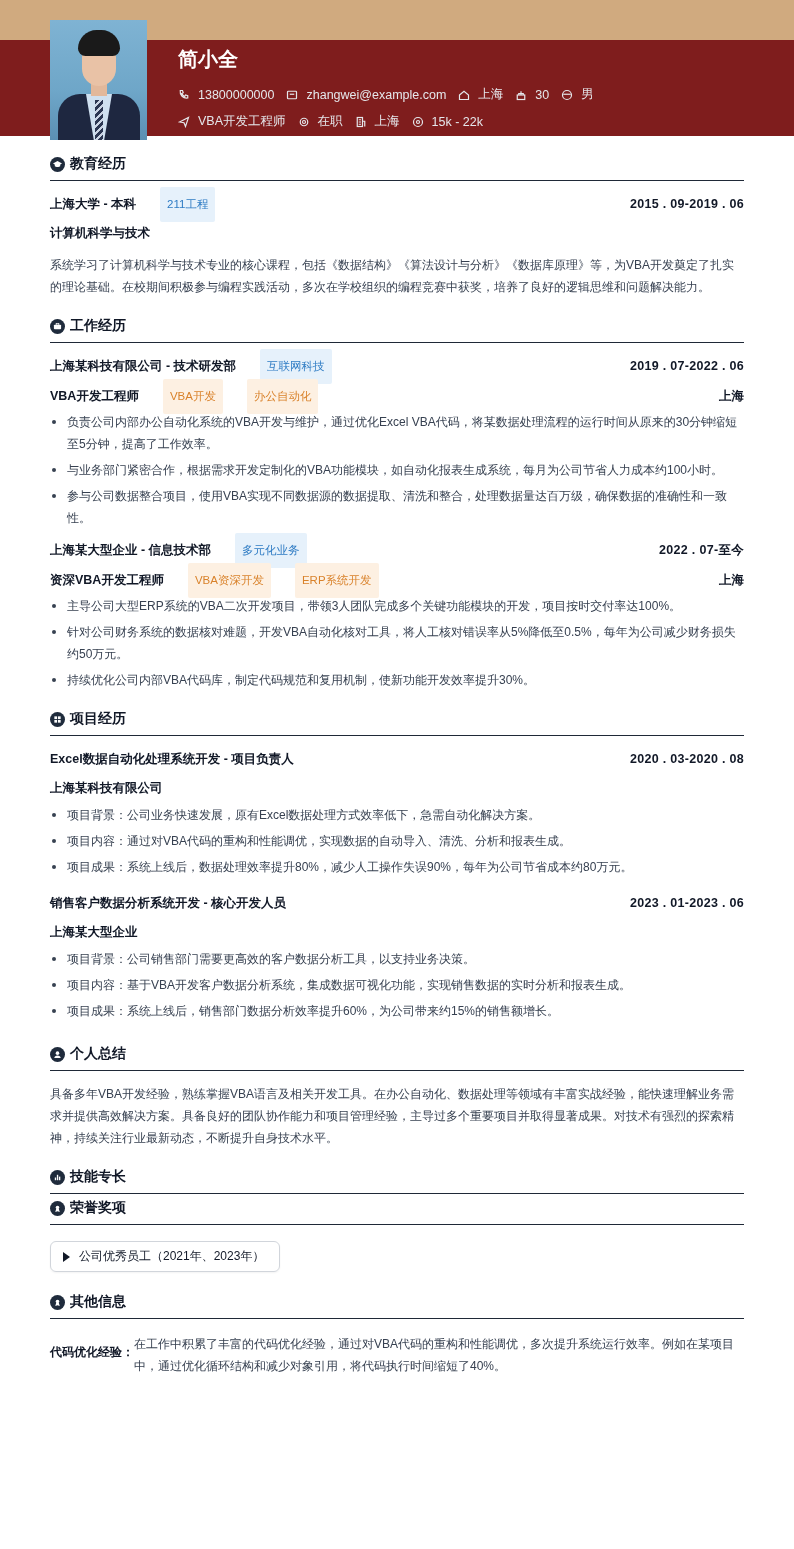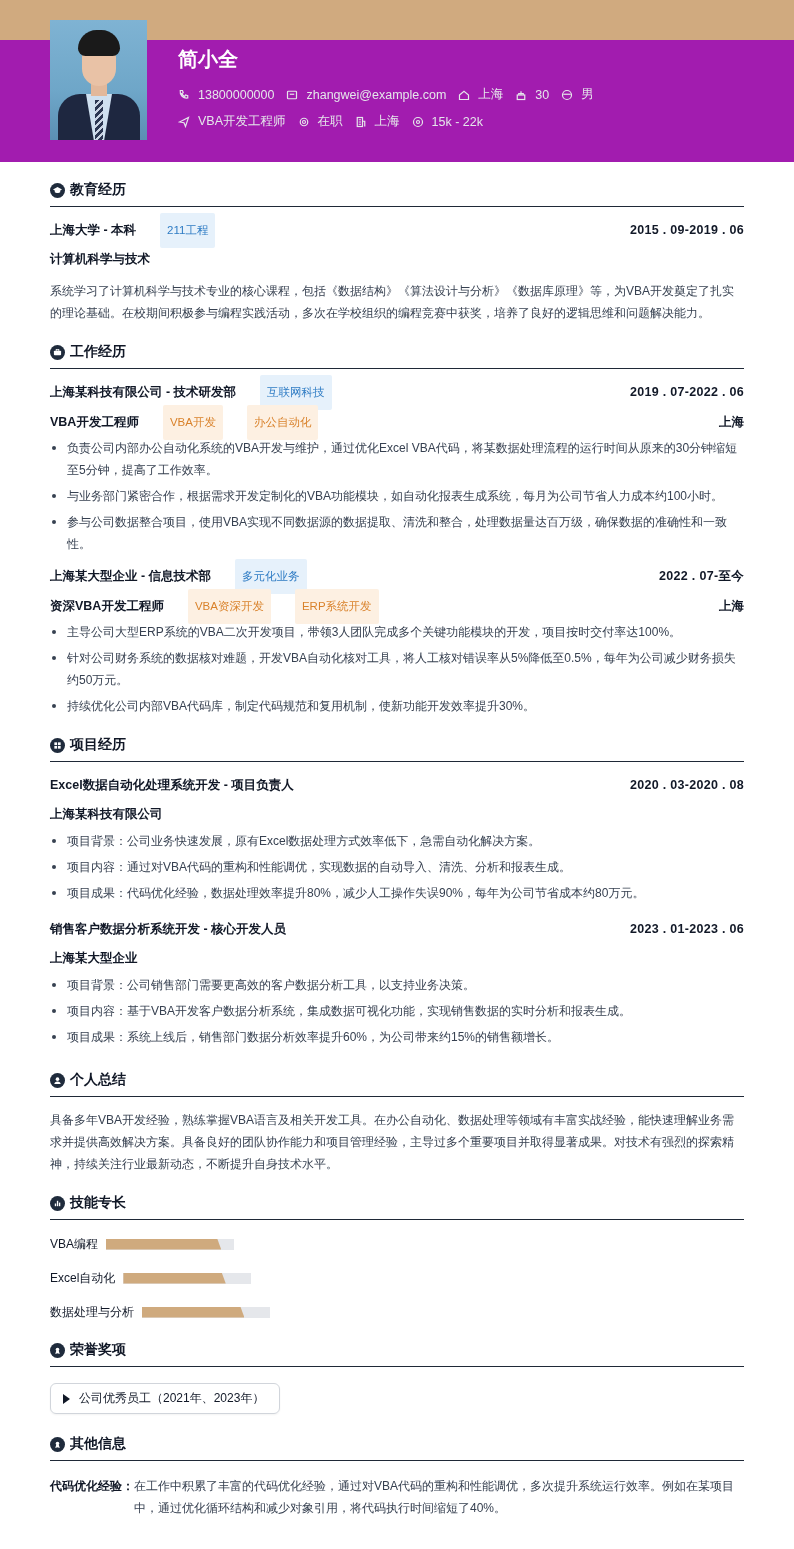--- a/index.html
+++ b/index.html
@@ -1,20 +1,20 @@
 <!DOCTYPE html>
 <html><head>
   <meta charset="utf-8">
   <style>
     * { box-sizing: border-box; margin: 0; padding: 0; }
     html, body { width: 794px; background: #ffffff; }
     body { font-family: "Liberation Sans", "DejaVu Sans", sans-serif; color: #1f2937; font-size: 12px; }
 
     .top-band { height: 40px; background: #d0aa7f; }
-    .header { height: 122px; background: #a21caf; position: relative; }
+    .header { height: 96px; background: #7f1d1d; position: relative; }
     .photo {
       position: absolute; left: 50px; top: -20px; width: 97px; height: 120px;
       background: linear-gradient(180deg, #7fb3d3 0%, #6ea6c8 60%, #5b8fb3 100%);
       overflow: hidden;
     }
     .photo .hair { position:absolute; left:28px; top:10px; width:42px; height:26px; background:#1a1a1a; border-radius:20px 20px 8px 8px; }
     .photo .face { position:absolute; left:32px; top:22px; width:34px; height:44px; background:#e9c2a6; border-radius:16px 16px 18px 18px; }
     .photo .neck { position:absolute; left:41px; top:62px; width:16px; height:14px; background:#e2b89b; }
     .photo .suit { position:absolute; left:8px; top:74px; width:82px; height:50px; background:#1e2740; border-radius:22px 22px 0 0; }
     .photo .shirt { position:absolute; left:36px; top:74px; width:26px; height:46px; background:#cfe0f0; clip-path: polygon(0 0,100% 0,70% 100%,30% 100%); }
@@ -53,21 +53,21 @@
     .skill-label { font-size:12px; color:#111827; margin-right:8px; }
     .skill-bar { width:128px; height:11px; background:#e5e7eb; position:relative; }
     .skill-fill { height:100%; background:#cfaa7e; clip-path: polygon(0 0, 100% 0, calc(100% - 0px) 0, 100% 100%, 0 100%); }
     .skill-fill.slant { clip-path: polygon(0 0, calc(100% - 4px) 0, 100% 100%, 0 100%); }
 
     .award-box { margin-top:16px; display:inline-flex; align-items:center; border:1px solid #d1d5db; border-radius:6px; padding:0 12px; height:31px; width:230px; box-shadow:0 1px 2px rgba(0,0,0,0.05); }
     .award-box .tri { width:0; height:0; border-left:7px solid #111827; border-top:5px solid transparent; border-bottom:5px solid transparent; margin-right:9px; }
     .award-box .txt { font-size:12px; color:#111827; }
 
     .other { display:flex; margin-top:14px; }
-    .other-label { font-weight:bold; font-size:12px; white-space:nowrap; line-height:22px; color:#111827; }
+    .other-label { font-weight:bold; font-size:12px; white-space:nowrap; line-height:22px; color:#111827;margin-top:8px; }
     .other-text { font-size:12px; line-height:22px; color:#374151; }
   </style>
 </head>
 <body>
 
 <div class="top-band"></div>
 <div class="header">
   <div class="photo">
     <div class="suit"></div>
       <div class="shirt"></div>
@@ -251,21 +251,21 @@
 
     <div>
       <div class="row entry-head">
         <span class="bold">Excel数据自动化处理系统开发 - 项目负责人</span>
         <span class="date">2020 . 03-2020 . 08</span>
       </div>
       <div class="sub bold">上海某科技有限公司</div>
       <ul class="bullets">
         <li>项目背景：公司业务快速发展，原有Excel数据处理方式效率低下，急需自动化解决方案。</li>
         <li>项目内容：通过对VBA代码的重构和性能调优，实现数据的自动导入、清洗、分析和报表生成。</li>
-        <li>项目成果：代码优化经验，数据处理效率提升80%，减少人工操作失误90%，每年为公司节省成本约80万元。</li>
+        <li>项目成果：系统上线后，数据处理效率提升80%，减少人工操作失误90%，每年为公司节省成本约80万元。</li>
       </ul>
     </div>
 
     <div>
       <div class="row entry-head" style="margin-top:16px;">
         <span class="bold">销售客户数据分析系统开发 - 核心开发人员</span>
         <span class="date">2023 . 01-2023 . 06</span>
       </div>
       <div class="sub bold">上海某大型企业</div>
       <ul class="bullets">
@@ -293,40 +293,20 @@
     <div class="section-title">
       <span class="sic">
           <svg viewBox="0 0 10 10">
             <rect x="2" y="5" width="1.5" height="3"></rect>
             <rect x="4.3" y="2" width="1.5" height="6"></rect>
             <rect x="6.6" y="4" width="1.5" height="4"></rect>
           </svg>
         </span>
       <span>技能专长</span>
     </div>
-    <div class="skills">
-      <div class="skill">
-        <span class="skill-label">VBA编程</span>
-        <div class="skill-bar">
-            <div class="skill-fill slant" style="width:90%"></div>
-          </div>
-      </div>
-      <div class="skill">
-        <span class="skill-label">Excel自动化</span>
-        <div class="skill-bar">
-            <div class="skill-fill slant" style="width:80%"></div>
-          </div>
-      </div>
-      <div class="skill">
-        <span class="skill-label">数据处理与分析</span>
-        <div class="skill-bar">
-            <div class="skill-fill slant" style="width:80%"></div>
-          </div>
-      </div>
-    </div>
   </div>
 
   <div class="section" style="margin-top:4px;">
     <div class="section-title">
       <span class="sic">
           <svg viewBox="0 0 10 10">
             <circle cx="5" cy="4" r="2"></circle>
             <path d="M3.5 5.5L2.5 9 5 8 7.5 9 6.5 5.5z"></path>
           </svg>
         </span>

